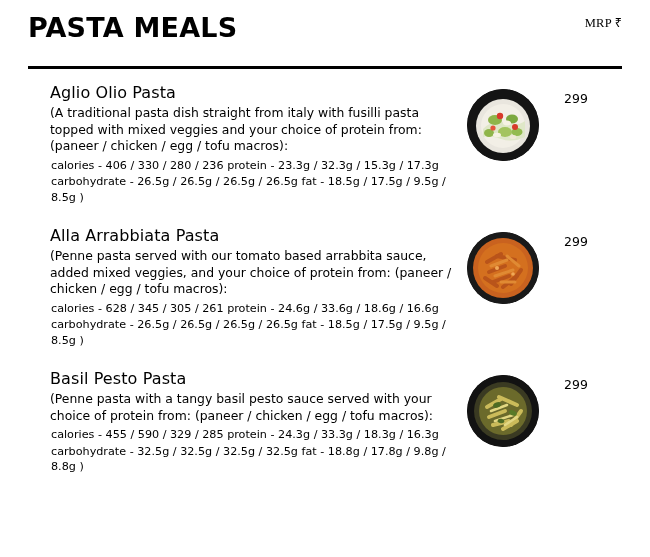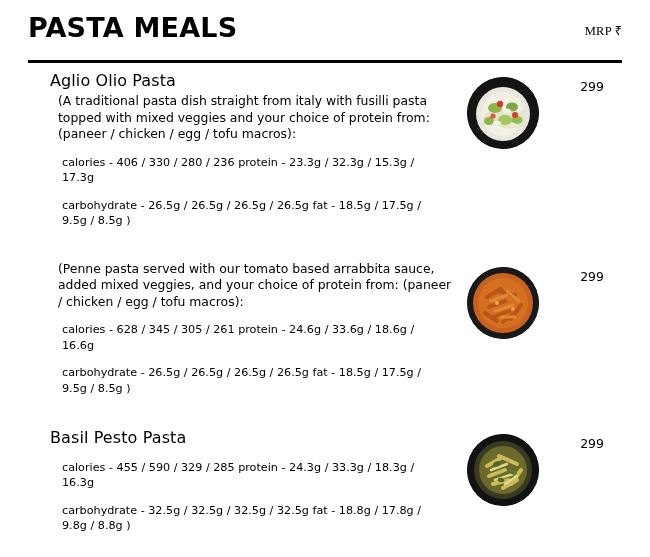--- a/index.html
+++ b/index.html
@@ -17,25 +17,24 @@
   }
   .page {
     position: relative;
     width: 650px;
     height: 557px;
     box-sizing: border-box;
     padding: 14px 28px 0 28px;
   }
   .header {
     display: flex;
-    align-items: flex-end;
     justify-content: space-between;
-    padding-bottom: 18px;
+    padding-bottom: 24px;
     border-bottom: 3px solid #000;
-    margin-bottom: 0;
+    margin-bottom: 6px;
   }
   .menu-title {
     font-size: 27px;
     font-weight: bold;
     letter-spacing: 0.2px;
     line-height: 1.05;
   }
   .mrp-label {
     font-size: 12.5px;
     font-weight: normal;
@@ -61,26 +60,26 @@
   .item-name {
     font-size: 16px;
     font-weight: normal;
     line-height: 1.25;
     margin-bottom: 2px;
     letter-spacing: 0.1px;
   }
   .item-desc {
     font-size: 12.4px;
     line-height: 1.33;
-    margin: 0 0 3px 8px;
+    margin: 0 0 3px 0;
   }
   .item-macros {
     font-size: 11.2px;
     line-height: 1.38;
-    margin: 12px;
+    margin: 1px;
   }
   .item-media {
     flex: 0 0 auto;
     width: 90px;
     display: flex;
     justify-content: center;
     padding-top: 6px;
   }
   .thumb {
     width: 72px;
@@ -91,21 +90,21 @@
     background: #1c1c1c;
   }
   .thumb svg {
     display: block;
     width: 100%;
     height: 100%;
   }
   .item-price {
     flex: 0 0 auto;
     width: 56px;
-    text-align: right;
+    text-align: center;
     font-size: 12.5px;
     padding-top: 8px;
   }
   .spacer-bottom {
     height: 1px;
   }
 </style>
 </head>
 <body>
 
@@ -151,20 +150,21 @@
               <ellipse cx="46" cy="48" rx="3.4" ry="2" fill="#efe9d7"></ellipse>
             </g>
           </svg>
         </div>
       </div>
       <div class="item-price">299</div>
     </div>
 
     <div class="item">
       <div class="item-text">
+        <div class="item-name">Alla Arrabbiata Pasta</div>
         <p class="item-desc">(Penne pasta served with our tomato based arrabbita sauce, added mixed veggies, and your choice of protein from: (paneer / chicken / egg / tofu macros):</p>
         <p class="item-macros">calories - 628 / 345 / 305 / 261 protein - 24.6g / 33.6g / 18.6g / 16.6g</p>
         <p class="item-macros">carbohydrate - 26.5g / 26.5g / 26.5g / 26.5g fat - 18.5g / 17.5g / 9.5g / 8.5g )</p>
       </div>
       <div class="item-media">
         <div class="thumb">
           <svg viewBox="0 0 72 72" aria-hidden="true">
             <defs>
               <clipPath id="c2">
                   <circle cx="36" cy="36" r="36"></circle>
@@ -194,20 +194,21 @@
             </g>
           </svg>
         </div>
       </div>
       <div class="item-price">299</div>
     </div>
 
     <div class="item">
       <div class="item-text">
         <div class="item-name">Basil Pesto Pasta</div>
+        <p class="item-desc">(Penne pasta with a tangy basil pesto sauce served with your choice of protein from: (paneer / chicken / egg / tofu macros):</p>
         <p class="item-macros">calories - 455 / 590 / 329 / 285 protein - 24.3g / 33.3g / 18.3g / 16.3g</p>
         <p class="item-macros">carbohydrate - 32.5g / 32.5g / 32.5g / 32.5g fat - 18.8g / 17.8g / 9.8g / 8.8g )</p>
       </div>
       <div class="item-media">
         <div class="thumb">
           <svg viewBox="0 0 72 72" aria-hidden="true">
             <defs>
               <clipPath id="c3">
                   <circle cx="36" cy="36" r="36"></circle>
                 </clipPath>

